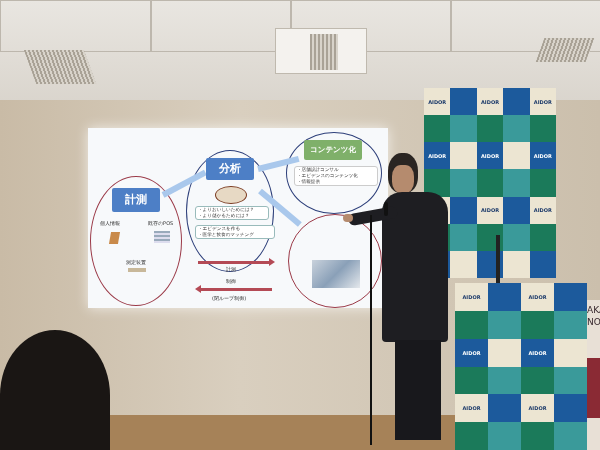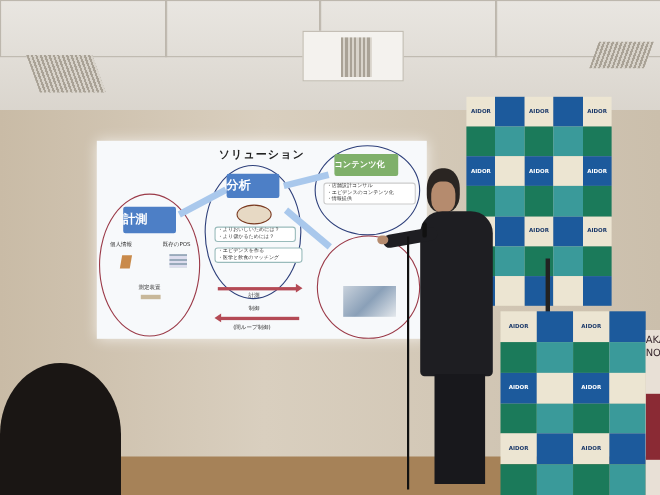--- a/index.html
+++ b/index.html
@@ -6,21 +6,21 @@
   body{width:600px;height:450px;overflow:hidden;position:relative;font-family:"DejaVu Sans",sans-serif;background:#cfc6b8;}
   .ceiling{position:absolute;left:0;top:0;width:600px;height:108px;background:linear-gradient(#e9e6e1,#d9d4cc);}
   .tile{position:absolute;border:1px solid #bdb7ad;}
   .light{position:absolute;background:#f4f2ee;border:1px solid #bfb9ae;}
   .vent{position:absolute;background:repeating-linear-gradient(90deg,#a9a296 0 2px,#d8d3ca 2px 4px);}
   .wall{position:absolute;left:0;top:100px;width:600px;height:320px;background:linear-gradient(90deg,#c9bba6,#d9cfbf 40%,#cbbfac);}
   .floor{position:absolute;left:0;top:415px;width:600px;height:35px;background:#a68258;}
   .slide{position:absolute;left:88px;top:128px;width:300px;height:180px;background:#f7f9fb;box-shadow:0 0 12px rgba(255,255,255,.7);}
   .s-title{position:absolute;left:0;width:300px;top:6px;text-align:center;font-size:10px;font-weight:bold;color:#222;letter-spacing:1px;}
   .ellipse{position:absolute;border:1.5px solid;border-radius:50%;}
-  .box{position:absolute;color:#fff;font-weight:bold;text-align:left;border-radius:2px;}
+  .box{position:absolute;color:#fff;font-weight:bold;text-align:center;border-radius:2px;}
   .small{position:absolute;font-size:5px;color:#333;line-height:7px;}
   .bullets{position:absolute;border:1px solid #9bb;border-radius:3px;font-size:4.6px;color:#333;line-height:6px;padding:0 2px;background:#fff;}
   .arrow{position:absolute;height:3px;background:#b44a55;}
   .arrow.r::after{content:"";position:absolute;right:-5px;top:-3px;border-left:6px solid #b44a55;border-top:4.5px solid transparent;border-bottom:4.5px solid transparent;}
   .arrow.l::before{content:"";position:absolute;left:-5px;top:-3px;border-right:6px solid #b44a55;border-top:4.5px solid transparent;border-bottom:4.5px solid transparent;}
   .conn{position:absolute;height:6px;background:#a9c8ec;transform-origin:left center;}
   .banner{position:absolute;display:grid;}
   .cell{font-size:5px;font-weight:bold;display:flex;align-items:center;justify-content:center;}
   .person{position:absolute;}
   .stand{position:absolute;left:496px;top:235px;width:4px;height:50px;background:#222;}
@@ -36,21 +36,20 @@
   <div class="vent" style="left:30px;top:50px;width:60px;height:34px;transform:skewX(20deg)"></div>
   <div class="light" style="left:275px;top:28px;width:90px;height:44px"></div>
   <div class="vent" style="left:310px;top:34px;width:28px;height:36px"></div>
   <div class="vent" style="left:540px;top:38px;width:50px;height:24px;transform:skewX(-20deg)"></div>
 </div>
 
 <div class="wall"></div>
 <div class="floor"></div>
 
 <div class="slide">
-  <div class="s-title">ソリューション</div>
 
   <div class="ellipse" style="left:2px;top:48px;width:90px;height:128px;border-color:#9b3a48"></div>
   <div class="ellipse" style="left:98px;top:22px;width:86px;height:120px;border-color:#2d3f7a"></div>
   <div class="ellipse" style="left:198px;top:4px;width:94px;height:80px;border-color:#2d3f7a"></div>
   <div class="ellipse" style="left:200px;top:86px;width:92px;height:92px;border-color:#9b3a48"></div>
 
   <div class="conn" style="left:75px;top:64px;width:48px;transform:rotate(-28deg)"></div>
   <div class="conn" style="left:170px;top:38px;width:42px;transform:rotate(-14deg)"></div>
   <div class="conn" style="left:172px;top:60px;width:52px;transform:rotate(40deg)"></div>
 

